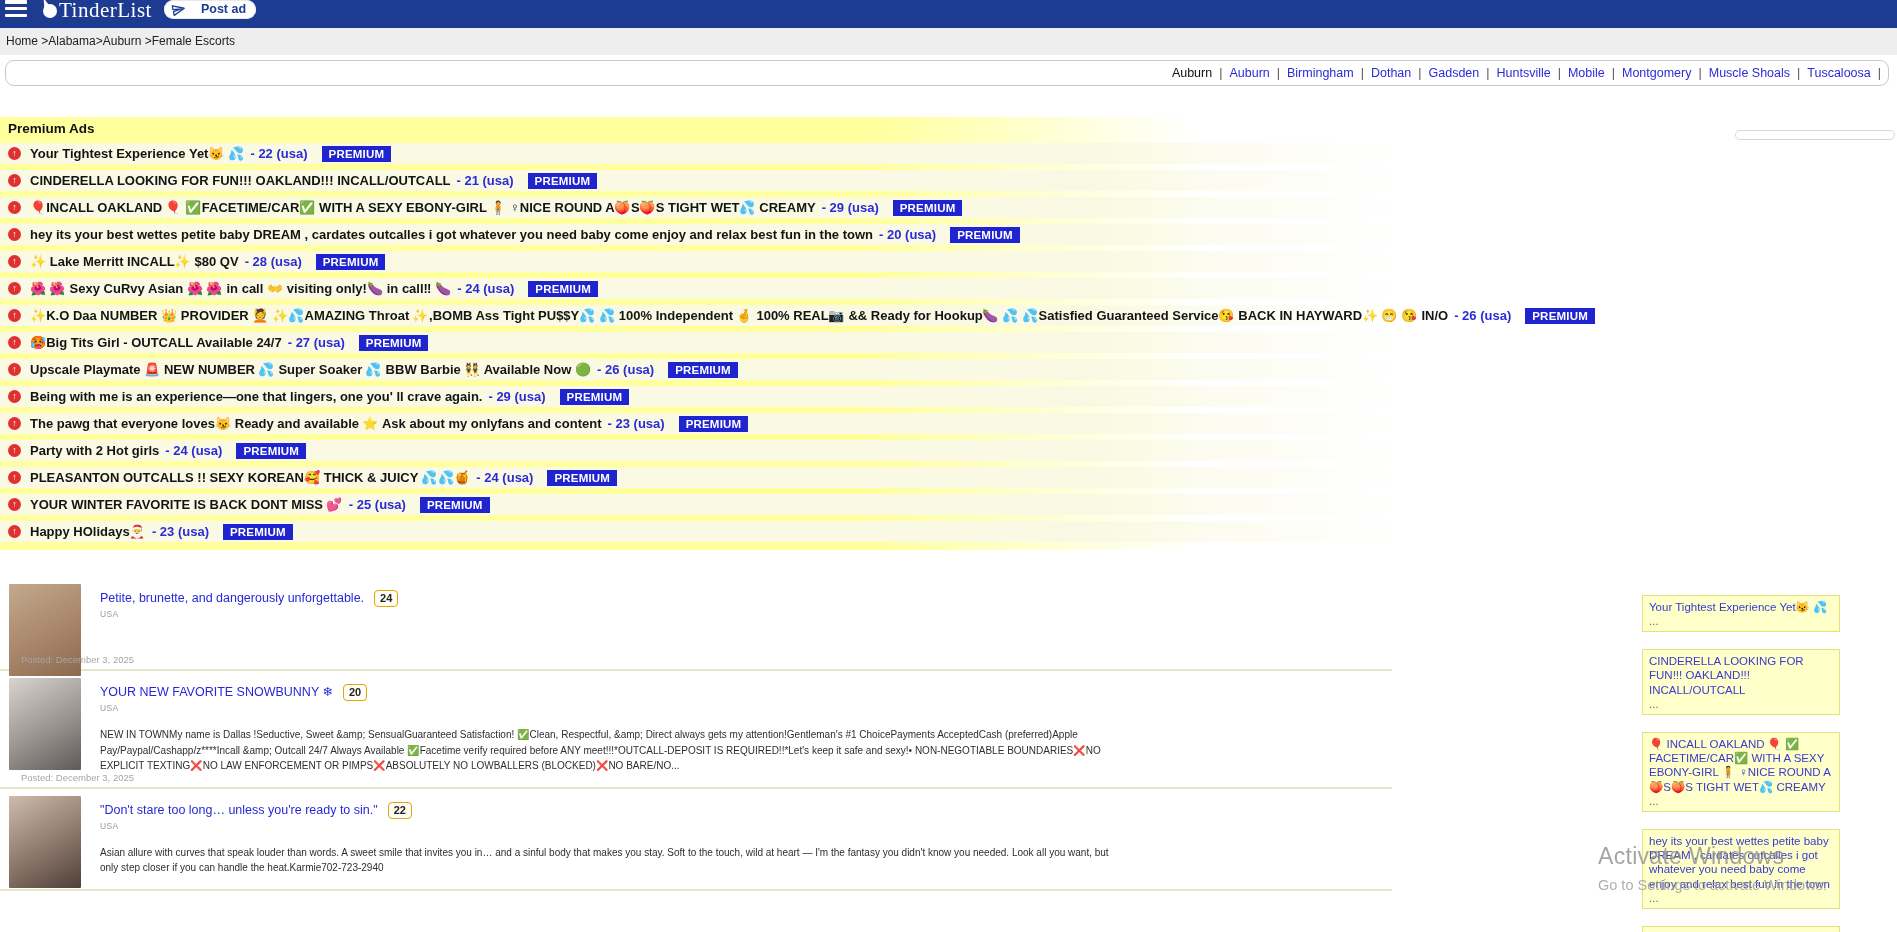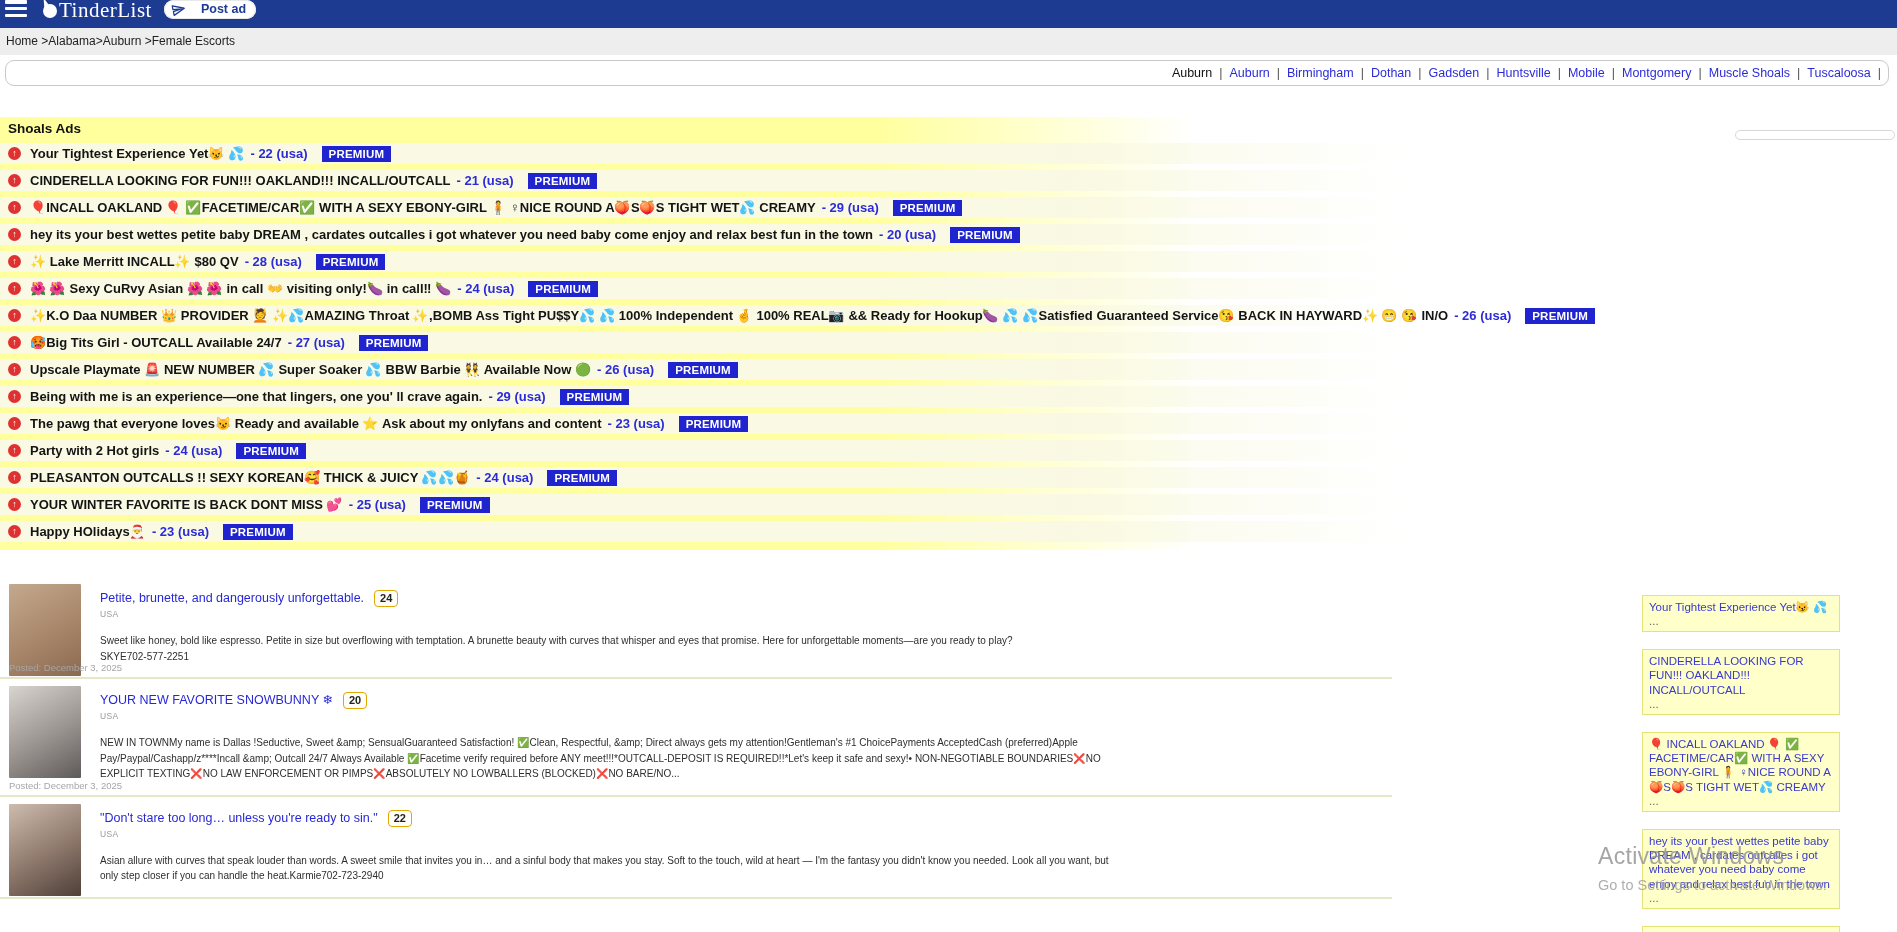--- a/index.html
+++ b/index.html
@@ -86,21 +86,21 @@
   .ctitle{color:#2727d8;font-size:12.5px;cursor:pointer}
   .abadge{
     display:inline-block;border:1px solid #e0a800;border-radius:4px;background:#fffef8;
     padding:0 5px;font-size:11px;font-weight:bold;color:#222;margin-left:10px;line-height:15px;
   }
   .cregion{font-size:8.5px;color:#999;margin-top:2px;letter-spacing:.3px}
   .cdesc{
     margin-top:14px;font-size:10px;color:#2e2e2e;line-height:1.55;
     max-width:1015px;white-space:pre-line;
   }
-  .posted{position:absolute;left:9px;bottom:4px;font-size:9.5px;color:#a6a6a6}
+  .posted{position:absolute;left:21px;bottom:4px;font-size:9.5px;color:#a6a6a6}
   
   .sidebar{position:absolute;top:595px;left:1642px;width:198px;z-index:1}
   .sbox{
     box-sizing:border-box;width:198px;background:#ffffca;border:1px solid #e3e37a;
     padding:4px 6px 3px 6px;margin-bottom:17px;cursor:pointer;
   }
   .sbox-title{color:#3a3ace;font-size:11.5px;line-height:1.25}
   .sbox-more{color:#666;font-size:11.5px;margin-top:2px;line-height:1}
   
   .watermark{position:absolute;left:1598px;top:843px;z-index:5;pointer-events:none;opacity:.8}
@@ -128,21 +128,21 @@
   </div>
 </div>
 
 <div class="breadcrumb">Home &gt;Alabama&gt;Auburn &gt;Female Escorts</div>
 
 <div class="citybox">
   <span class="city-current">Auburn</span><span class="csep">|</span><span class="clink">Auburn</span><span class="csep">|</span><span class="clink">Birmingham</span><span class="csep">|</span><span class="clink">Dothan</span><span class="csep">|</span><span class="clink">Gadsden</span><span class="csep">|</span><span class="clink">Huntsville</span><span class="csep">|</span><span class="clink">Mobile</span><span class="csep">|</span><span class="clink">Montgomery</span><span class="csep">|</span><span class="clink">Muscle Shoals</span><span class="csep">|</span><span class="clink">Tuscaloosa</span><span class="csep">|</span>
 </div>
 
 <div class="premium-wrap">
-  <div class="premium-header">Shoals Ads</div>
+  <div class="premium-header">Premium Ads</div>
 
   <div class="prow">
     <span class="upicon">↑</span>
     <span class="ptitle">Your Tightest Experience Yet😼 💦</span>
     <span class="pmeta">- 22 (usa)</span>
     <span class="pbadge">PREMIUM</span>
   </div>
   <div class="prow">
     <span class="upicon">↑</span>
     <span class="ptitle">CINDERELLA LOOKING FOR FUN!!! OAKLAND!!! INCALL/OUTCALL</span>
@@ -231,22 +231,20 @@
 
 <div class="scroll-pill"></div>
 
 <div class="listings">
 
   <div class="card">
     <div class="thumb t1"></div>
     <div class="cbody">
       <span class="ctitle">Petite, brunette, and dangerously unforgettable.</span><span class="abadge">24</span>
       <div class="cregion">USA</div>
-      <div class="cdesc">Sweet like honey, bold like espresso. Petite in size but overflowing with temptation. A brunette beauty with curves that whisper and eyes that promise. Here for unforgettable moments—are you ready to play?
-SKYE702-577-2251</div>
     </div>
     <div class="posted">Posted: December 3, 2025</div>
   </div>
 
   <div class="card">
     <div class="thumb t2"></div>
     <div class="cbody">
       <span class="ctitle">YOUR NEW FAVORITE SNOWBUNNY ❄</span><span class="abadge">20</span>
       <div class="cregion">USA</div>
       <div class="cdesc">NEW IN TOWNMy name is Dallas !Seductive, Sweet &amp;amp; SensualGuaranteed Satisfaction! ✅Clean, Respectful, &amp;amp; Direct always gets my attention!Gentleman's #1 ChoicePayments AcceptedCash (preferred)Apple Pay/Paypal/Cashapp/z****Incall &amp;amp; Outcall 24/7 Always Available ✅Facetime verify required before ANY meet!!!*OUTCALL-DEPOSIT IS REQUIRED!!*Let's keep it safe and sexy!• NON-NEGOTIABLE BOUNDARIES❌NO EXPLICIT TEXTING❌NO LAW ENFORCEMENT OR PIMPS❌ABSOLUTELY NO LOWBALLERS (BLOCKED)❌NO BARE/NO...</div>

